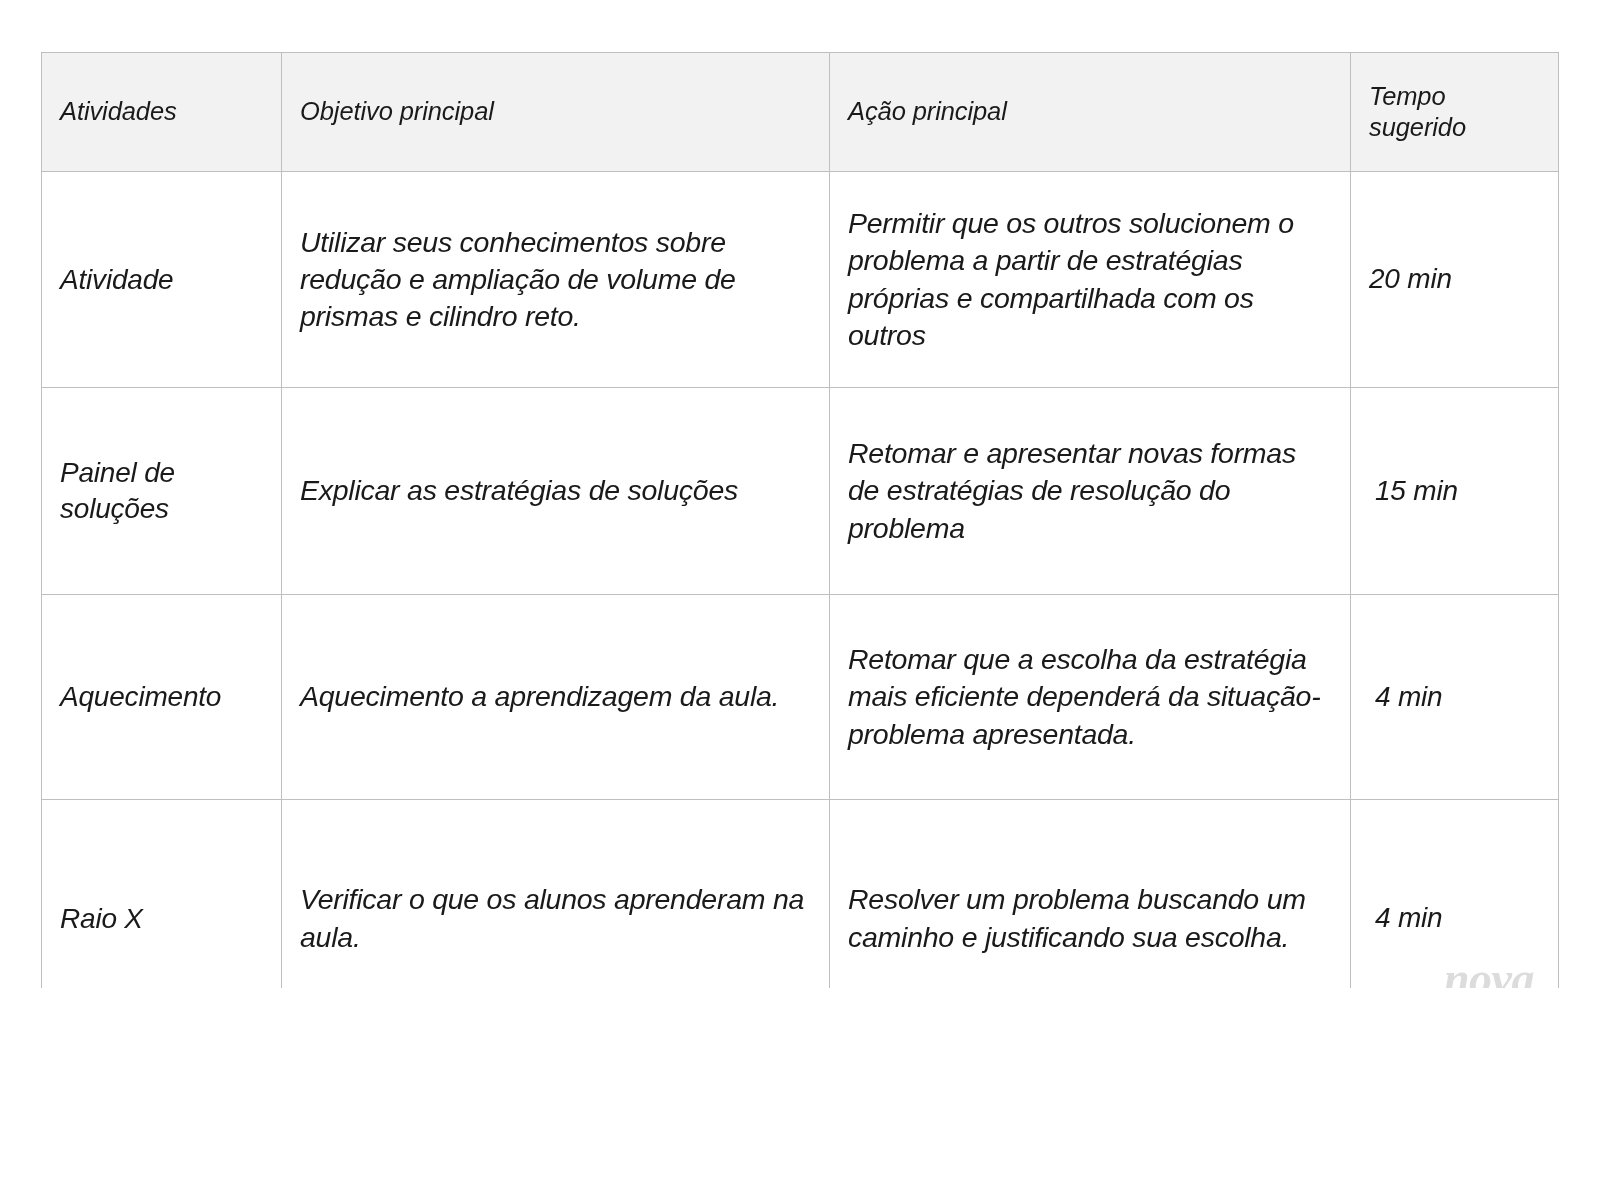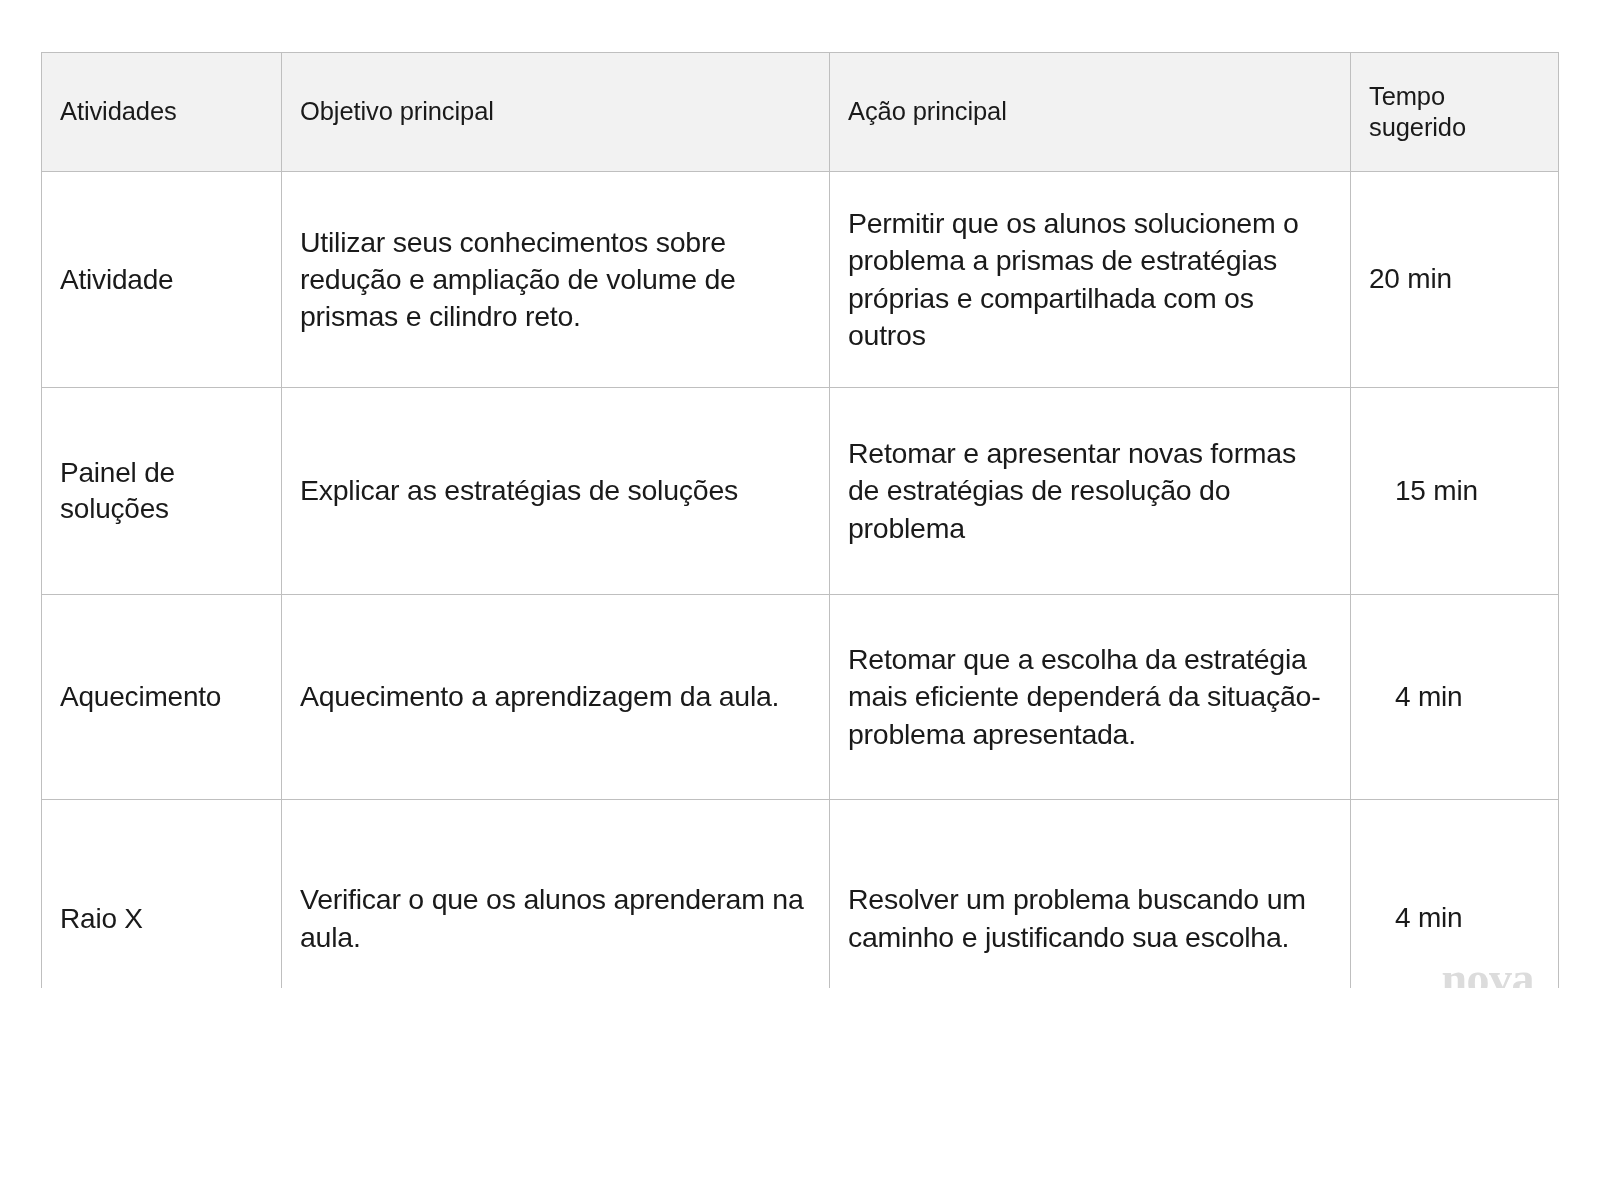--- a/index.html
+++ b/index.html
@@ -13,20 +13,21 @@
     font-family: "Liberation Sans", sans-serif;
     -webkit-font-smoothing: antialiased;
   }
 
   .page {
     position: relative;
     width: 1600px;
     height: 988px;
     overflow: hidden;
     background: #ffffff;
+    font-style: italic;
   }
 
   .table-wrap {
     position: absolute;
     left: 41px;
     top: 52px;
     width: 1517px;
   }
 
   table.plan {
@@ -75,21 +76,21 @@
     font-size: 28.5px;
     line-height: 1.30;
     letter-spacing: -0.25px;
   }
   .cell-time {
     font-size: 28px;
     line-height: 1.3;
     letter-spacing: -0.2px;
     white-space: nowrap;
   }
-  .cell-time.indent { padding-left: 44px; }
+  .cell-time.indent { padding-left: 24px; }
 
   tbody tr.r1 td { height: 128px; }
   tbody tr.r2 td { height: 195px; }
   tbody tr.r3 td { height: 186px; }
   tbody tr.r4 td { height: 184px; }
   tbody tr.r5 td { height: 217px; }
 
   
   .watermark {
     position: absolute;
@@ -127,21 +128,21 @@
           <th>Ação principal</th>
           <th>Tempo sugerido</th>
         </tr>
       </thead>
       <tbody>
 
 
         <tr class="r2">
           <td class="cell-activity">Atividade</td>
           <td class="cell-objective">Utilizar seus conhecimentos sobre redução e ampliação de volume de prismas e cilindro reto.</td>
-          <td class="cell-action">Permitir que os alunos solucionem o problema a prismas de estratégias próprias e compartilhada com os outros</td>
+          <td class="cell-action">Permitir que os outros solucionem o problema a partir de estratégias próprias e compartilhada com os outros</td>
           <td class="cell-time">20 min</td>
         </tr>
 
         <tr class="r3">
           <td class="cell-activity">Painel de soluções</td>
           <td class="cell-objective">Explicar as estratégias de soluções</td>
           <td class="cell-action">Retomar e apresentar novas formas de estratégias de resolução do problema</td>
           <td class="cell-time indent">15 min</td>
         </tr>
 

